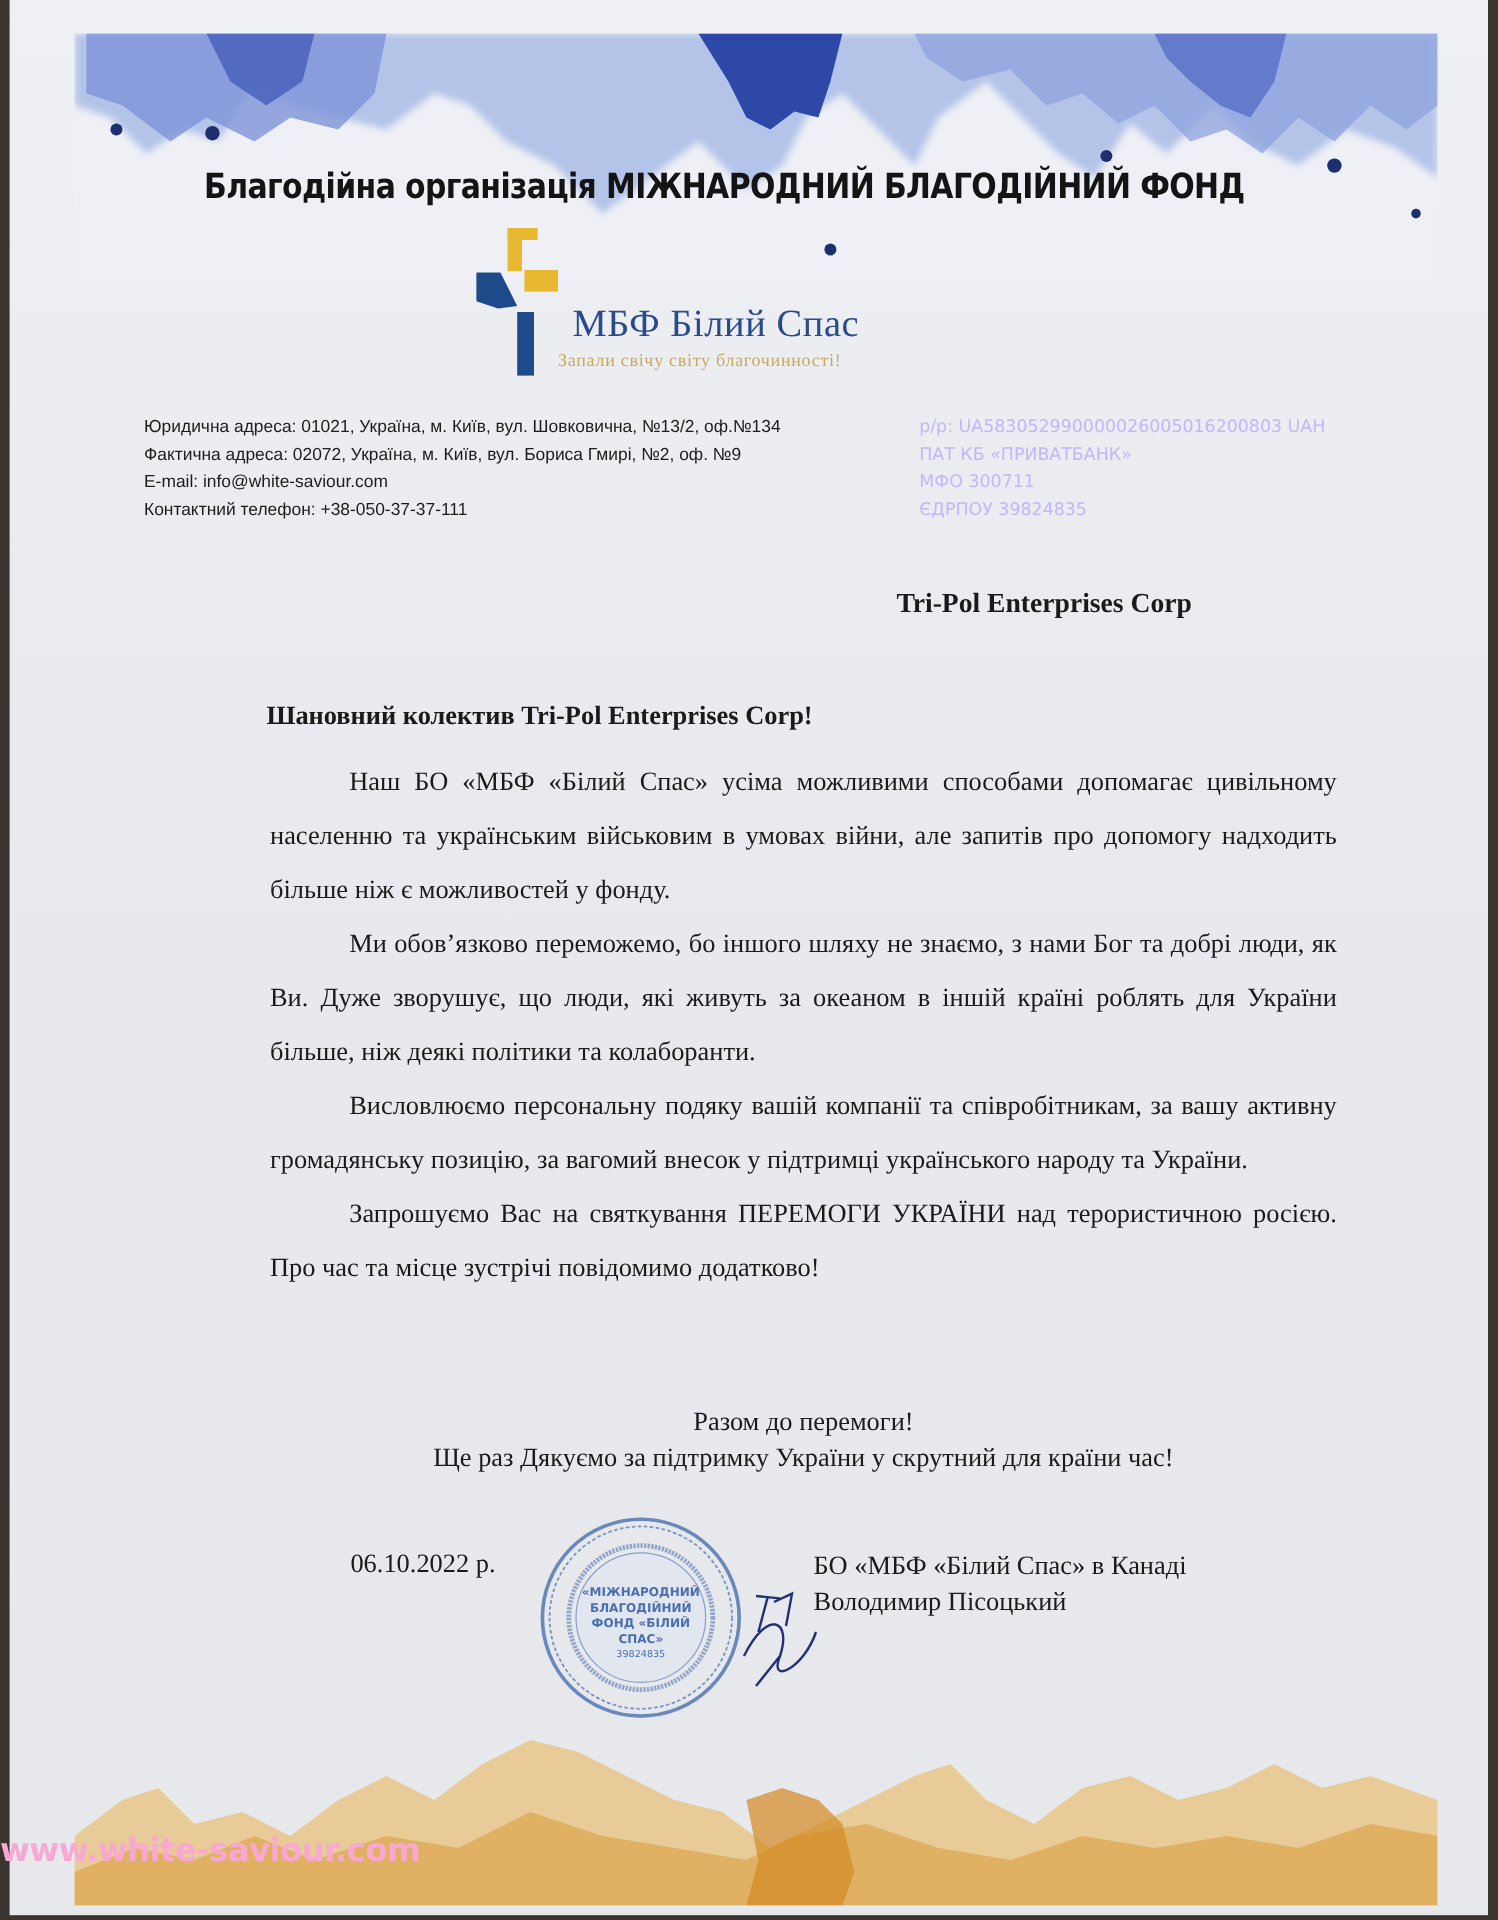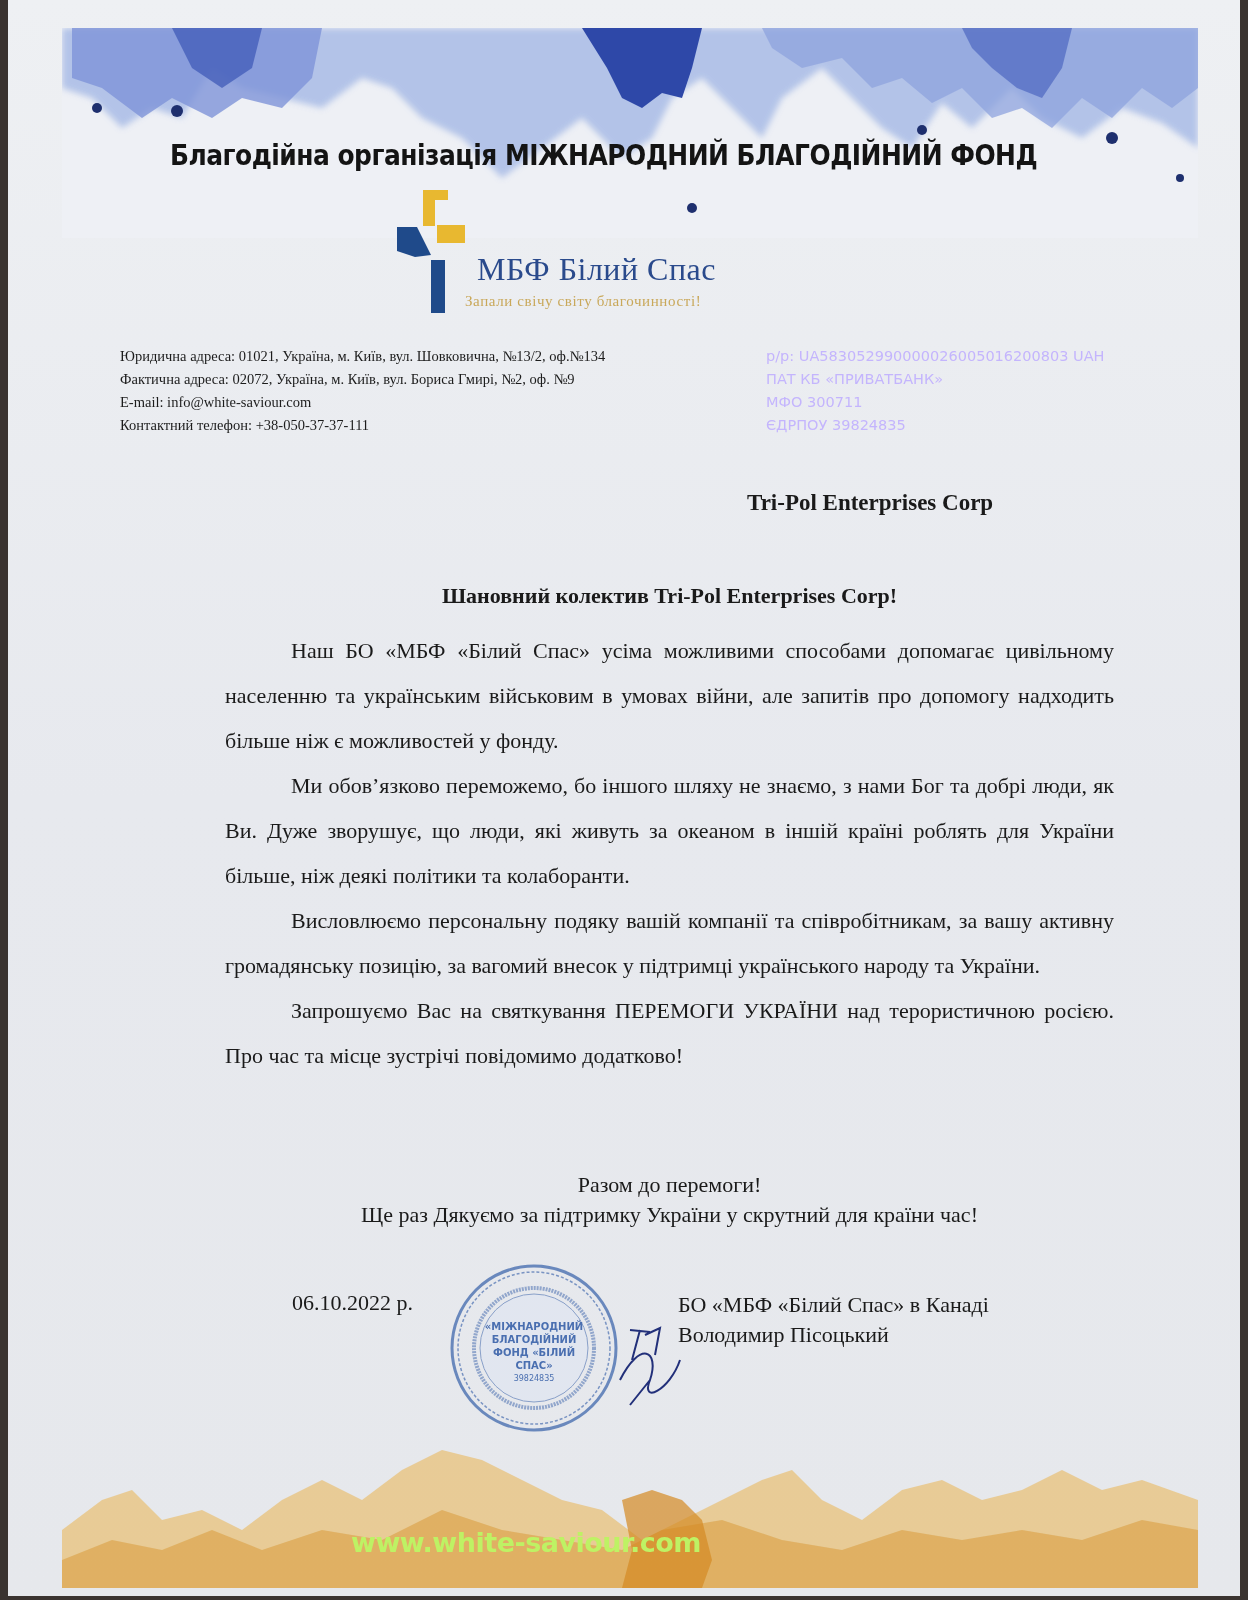--- a/index.html
+++ b/index.html
@@ -35,34 +35,34 @@
     font-family: "Liberation Serif", serif; font-size: 32px; color: #2a4a8c;
     letter-spacing: 0.5px; white-space: nowrap;
   }
   .logo-tagline {
     position: absolute; left: 70px; top: 108px;
     font-family: "Liberation Serif", serif; font-size: 15px; color: #c9a85a;
     white-space: nowrap; letter-spacing: 0.6px;
   }
   .contacts-left {
     position: absolute; left: 120px; top: 345px;
-    font-family: Liberation Serif, serif; font-size: 14.5px; color: #1c1c1c;
+    font-family: Liberation Sans, sans-serif; font-size: 14.5px; color: #1c1c1c;
     line-height: 23px;
   }
   .contacts-right {
     position: absolute; left: 766px; top: 345px;
     font-family: "DejaVu Sans", sans-serif; font-size: 14.5px; color: #c4b5fd;
     line-height: 23px;
   }
   .addressee {
     position: absolute; left: 747px; top: 490px;
     font-weight: bold; font-size: 23px; color: #1a1a1a; white-space: nowrap;
   }
   .salutation {
-    position: absolute; left: 222px; top: 583px; width: 895px; text-align: center;
+    position: absolute; left: 222px; top: 583px; width: 895px; 
     font-weight: bold; font-size: 22px; color: #1a1a1a;
   }
   .body-text {
     position: absolute; left: 225px; top: 628px; width: 889px;
     font-size: 22px; color: #1a1a1a; line-height: 45px; text-align: justify;
   }
   .body-text p { margin: 0; text-indent: 66px; }
   .closing {
     position: absolute; left: 222px; top: 1170px; width: 895px; text-align: center;
     font-size: 22px; color: #1a1a1a; line-height: 30px;
@@ -70,23 +70,23 @@
   .date {
     position: absolute; left: 292px; top: 1290px; font-size: 22px; color: #1a1a1a;
   }
   .signer {
     position: absolute; left: 678px; top: 1290px; font-size: 22px; color: #1a1a1a;
     line-height: 30px; white-space: nowrap;
   }
   .stamp { position: absolute; left: 448px; top: 1262px; width: 172px; height: 172px; }
   .signature { position: absolute; left: 610px; top: 1320px; width: 90px; height: 90px; }
   .website {
-    position: absolute; left: 0; top: 1527px; width: 1052px; text-align: center;
+    position: absolute; left: 0; top: 1527px; width: 1052px; 
     font-family: "DejaVu Sans", sans-serif; font-weight: bold; font-size: 27px;
-    color: #bef264; letter-spacing: -0.5px;
+    color: #f9a8d4; letter-spacing: -0.5px;
   }
 </style>
 </head>
 <body>
 
 <div class="sheet"></div>
 
 <svg class="top-wash" viewBox="0 0 1136 210" preserveAspectRatio="none">
   <defs>
     <filter id="blur1">

